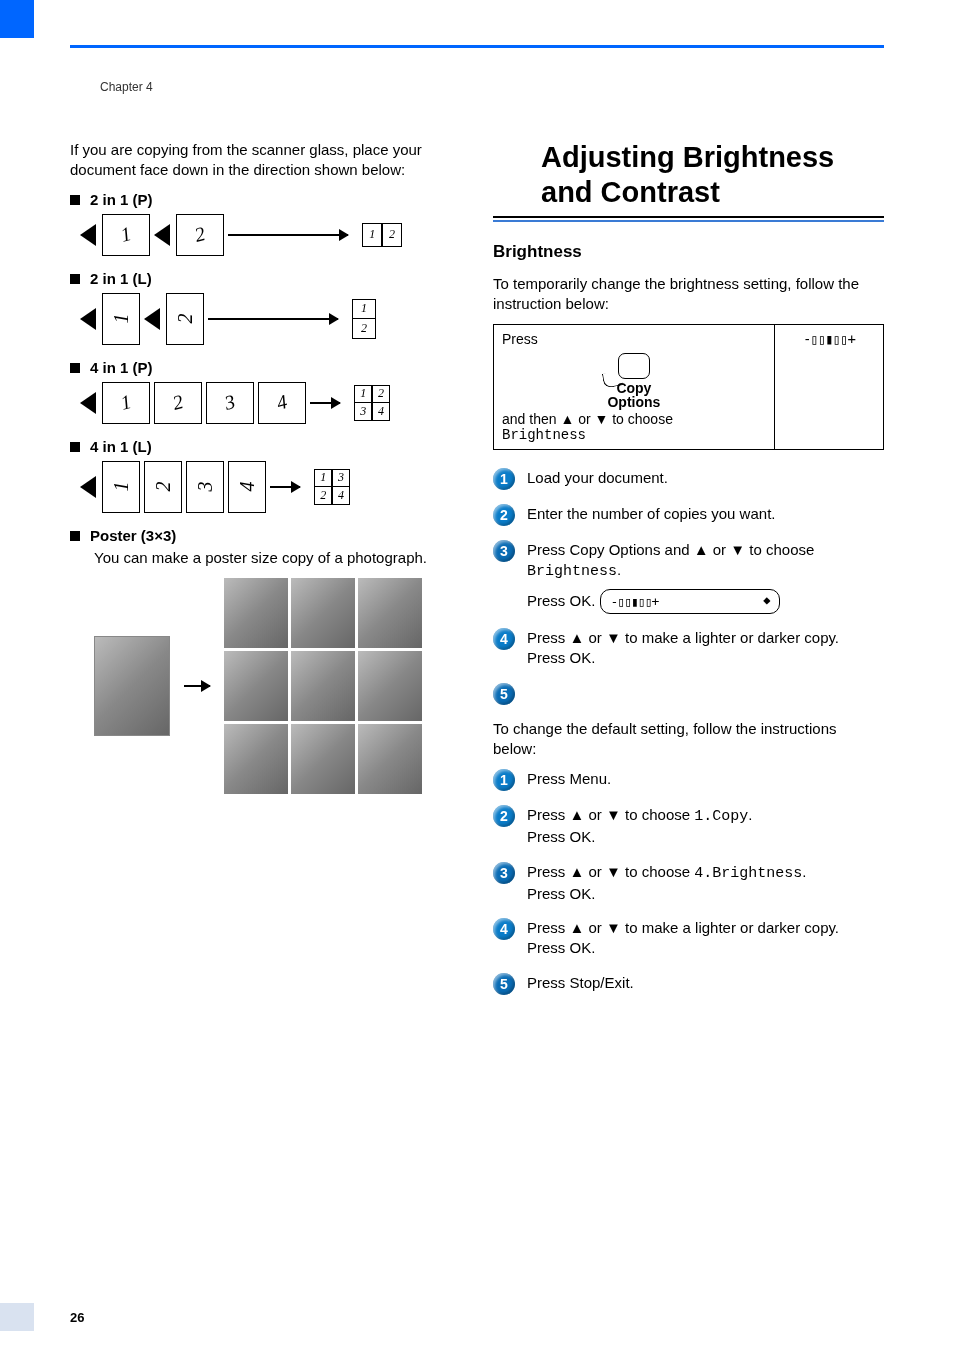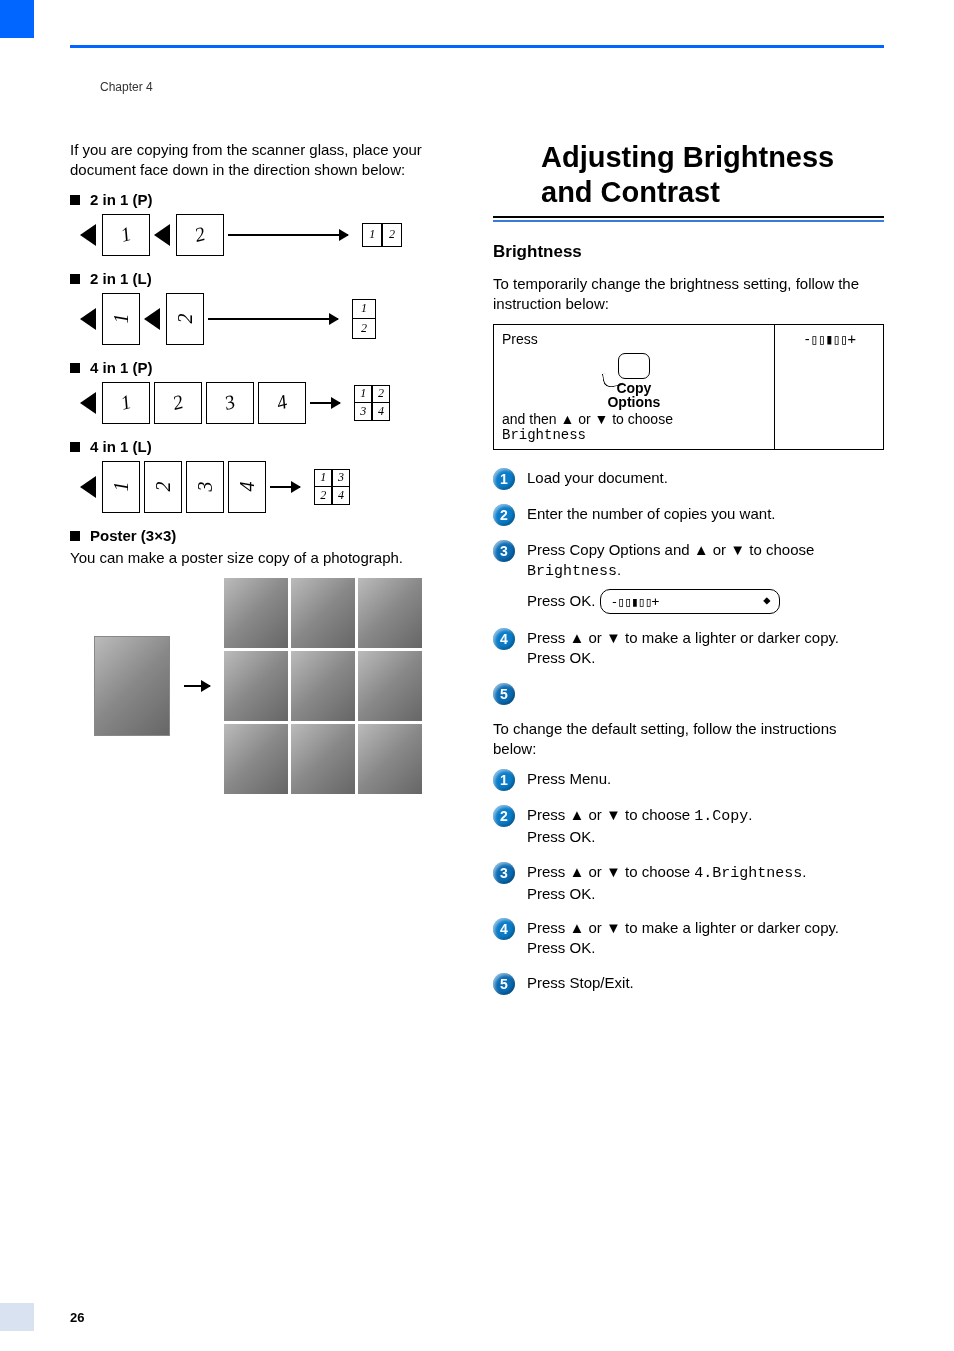--- a/index.html
+++ b/index.html
@@ -135,20 +135,21 @@
     background: #fff;
     display: flex;
     align-items: center;
     justify-content: center;
     font-family: "Times New Roman", serif;
     font-style: italic;
     font-size: 12px;
   }
 
   .indent-para {
+    margin-left: 24px;
     line-height: 1.35;
     margin-bottom: 10px;
   }
   .poster-img {
     margin: 6px 0 0 24px;
     display: flex;
     align-items: center;
     gap: 14px;
   }
   .photo-small {

